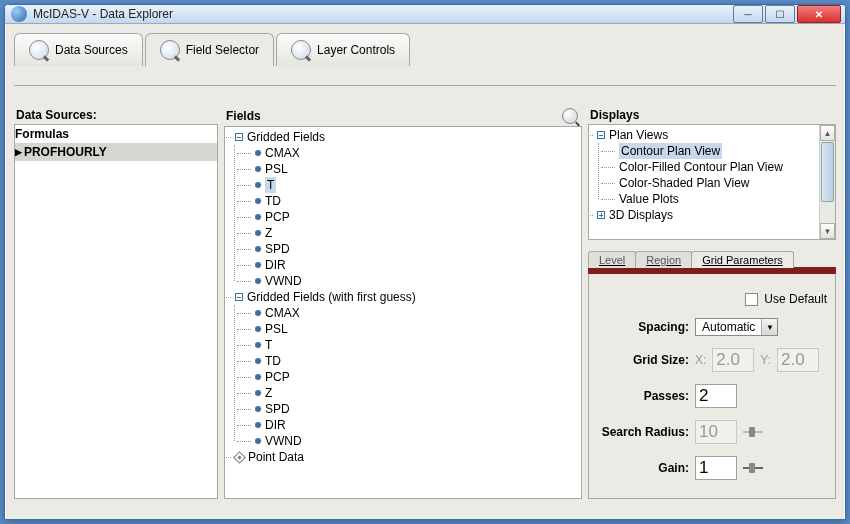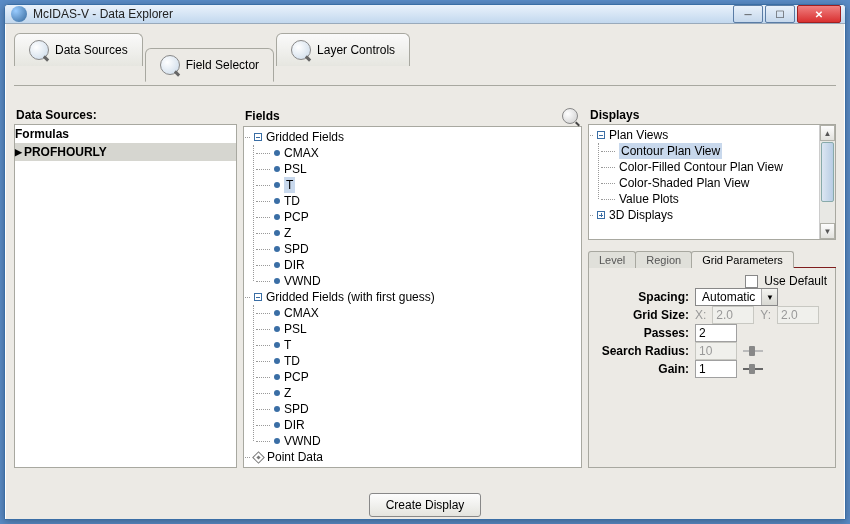--- a/index.html
+++ b/index.html
@@ -76,21 +76,21 @@
     border: 1px solid #a8a8a0;
     border-bottom: none;
     border-radius: 6px 6px 0 0;
     background: linear-gradient(to bottom, #fafafa, #e6e6e0);
     cursor: default;
   }
   .top-tab.active {
     background: #eceae5;
     border-bottom: 1px solid #eceae5;
     position: relative;
-    top: 16px;
+    top: 1px;
     z-index: 2;
   }
   .tab-icon {
     width: 20px; height: 20px;
     border: 1px solid #888;
     border-radius: 50%;
     background: radial-gradient(circle at 35% 35%, #fff, #c8d8e8);
     position: relative;
   }
   .tab-icon::after {
@@ -106,21 +106,21 @@
     flex: 1;
     display: flex;
     gap: 6px;
     min-height: 0;
   }
   .panel-label {
     font-weight: bold;
     padding: 2px 0 2px 2px;
     background: #eceae5;
   }
-  .ds-col { width: 223px; display: flex; flex-direction: column; }
+  .ds-col { width: 204px; display: flex; flex-direction: column; }
   .ds-list {
     flex: 1;
     border: 1px solid #a8a8a0;
     background: #fff;
   }
   .ds-item {
     padding: 2px 0;
     border-bottom: none;
   }
   .ds-item.bold { font-weight: bold; }
@@ -244,21 +244,22 @@
     margin: 1px;
     background: linear-gradient(to right, #dce6f2, #b8cde4);
     border: 1px solid #8aa;
     border-radius: 2px;
   }
   .sb-track { flex: 1; }
 
   .tabs-small {
     display: flex;
     margin-top: 10px;
-    border-bottom: 1px solid #7f1d1d;
+    border-bottom: 7px solid #7f1d1d;
+    text-decoration: underline;
   }
   .tab-sm {
     padding: 2px 10px;
     border: 1px solid #a8a8a0;
     border-bottom: none;
     border-radius: 3px 3px 0 0;
     background: #eceae5;
     margin-right: -1px;
     font-size: 11px;
     position: relative;
@@ -275,31 +276,31 @@
   .params-panel {
     flex: 1;
     border: 1px solid #a8a8a0;
     border-top: none;
     background: #eceae5;
     padding: 6px 8px;
   }
   .param-row {
     display: flex;
     align-items: center;
-    margin: 0 0;
+    margin: 12px 0;
     gap: 6px;
   }
   .param-row label { flex: 0 0 92px; text-align: right; font-weight: bold; }
   input[type=text].field {
     width: 42px;
     border: 1px solid #a0a0a0;
     background: #fff;
     padding: 1px 3px;
     font-family: inherit;
-    font-size: 12px;
+    font-size: 17px;
   }
   input[disabled].field { background: #f0f0ec; color: #999; border-color: #c8c8c2; }
   .checkbox {
     width: 13px; height: 13px;
     border: 1px solid #888;
     background: #fff;
   }
   .combo {
     display: flex;
     border: 1px solid #888;

